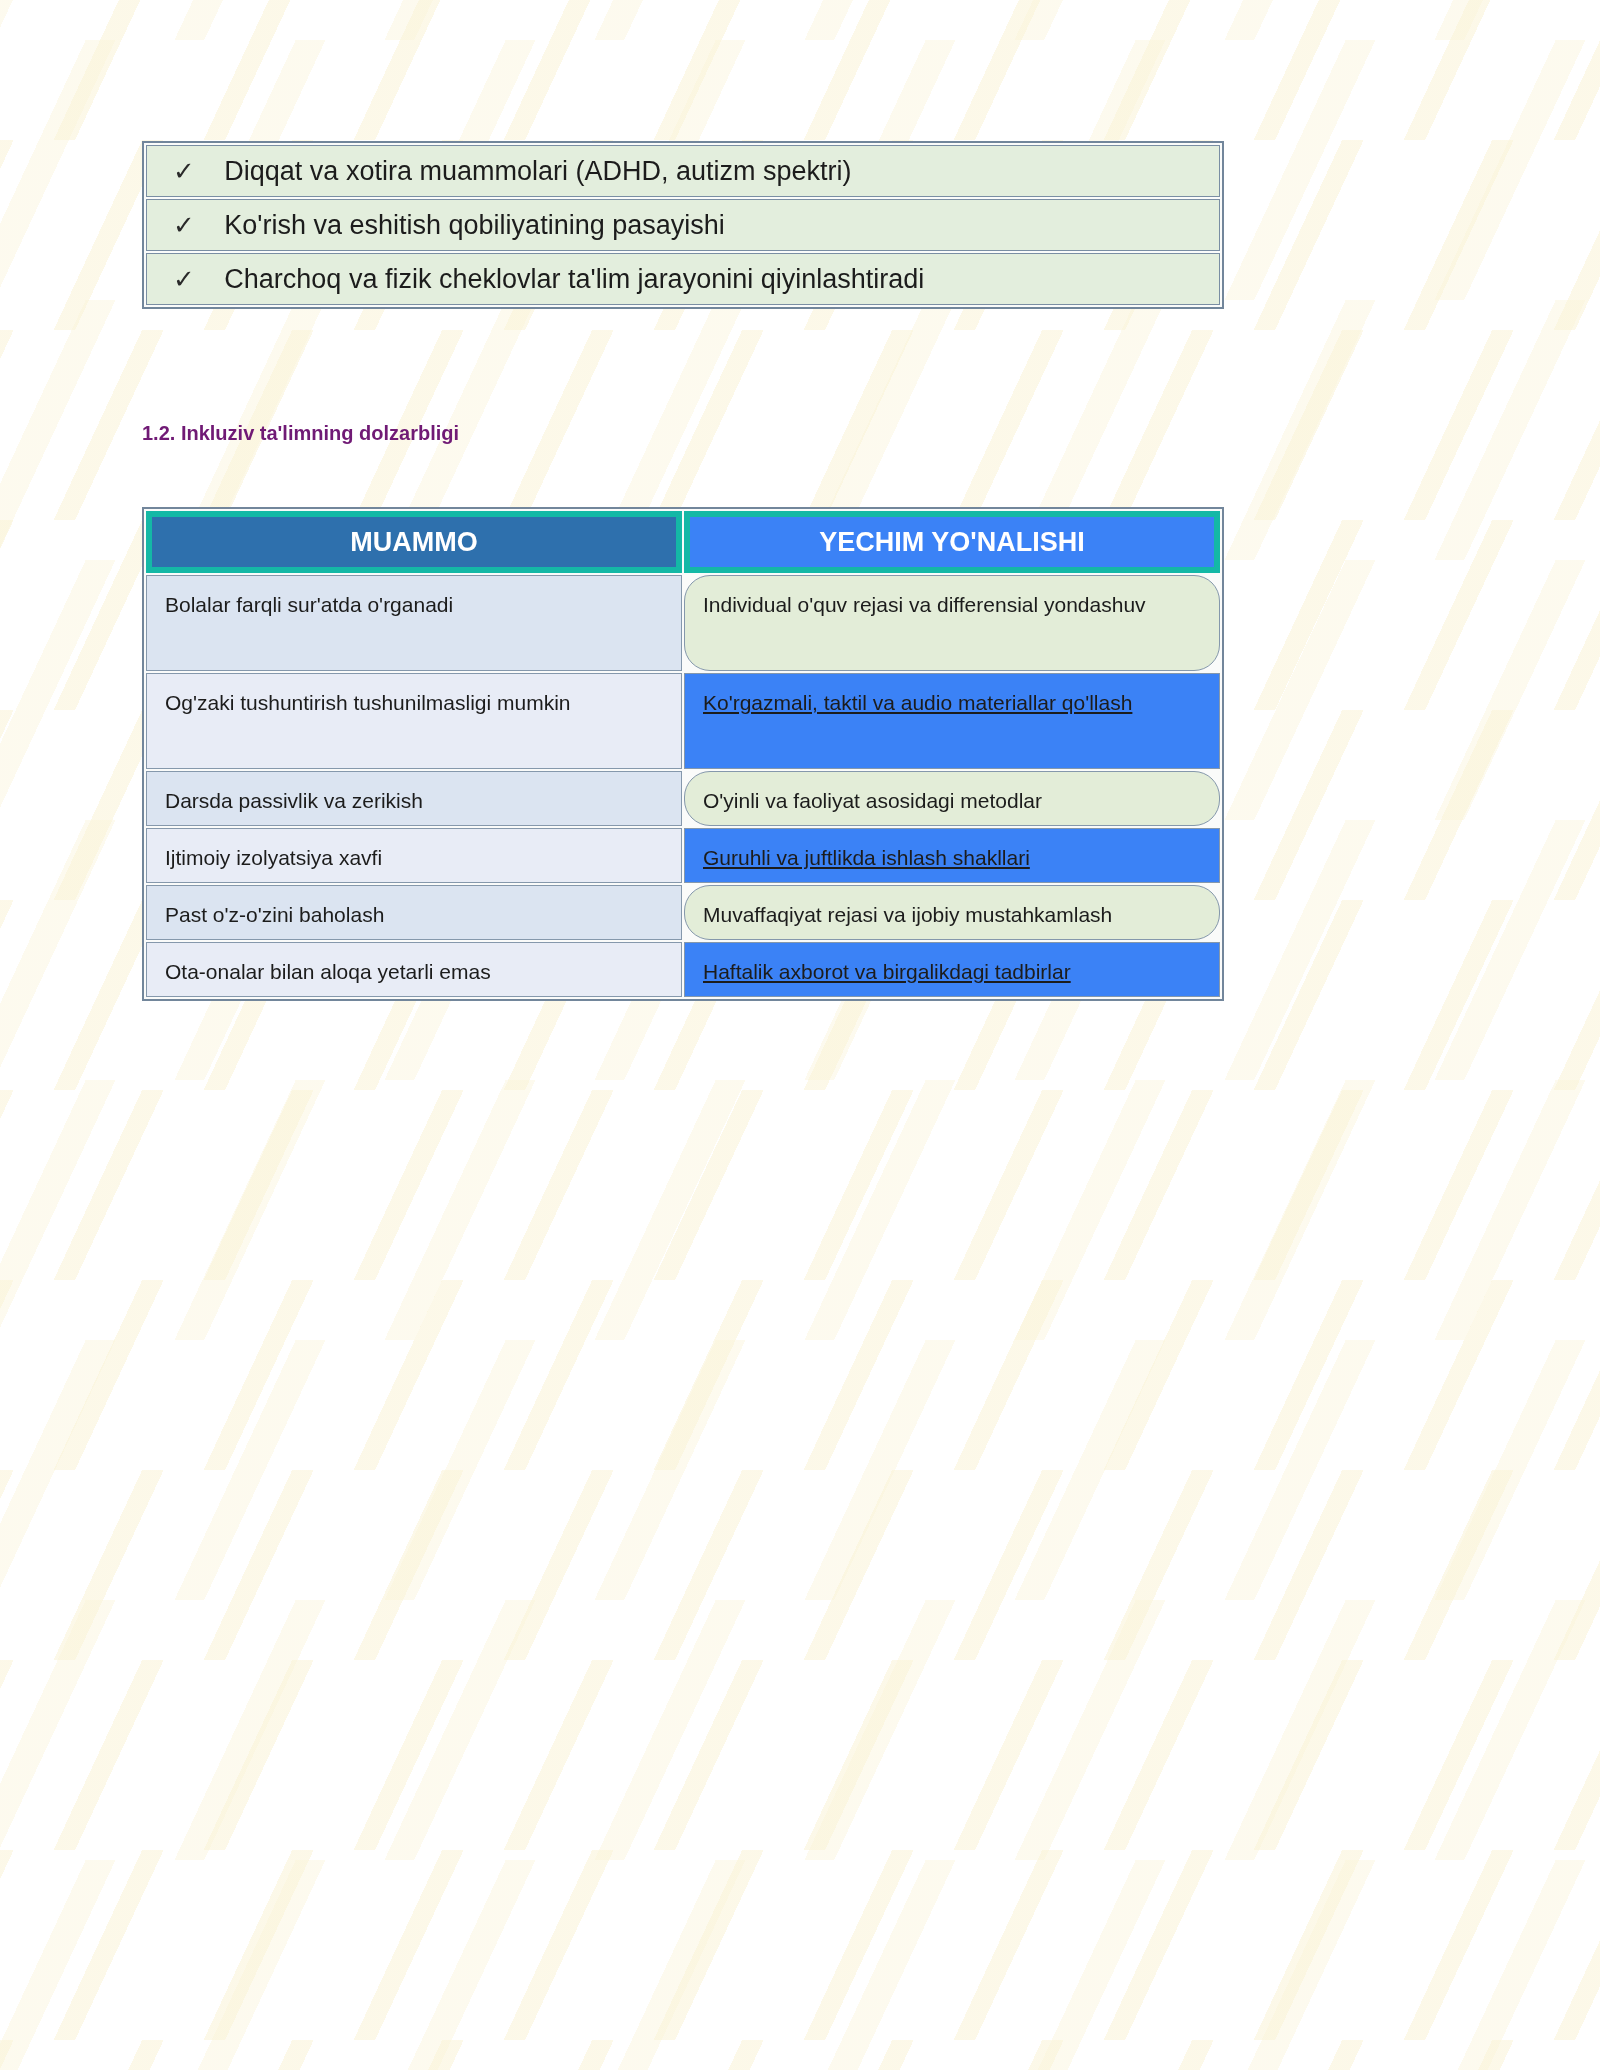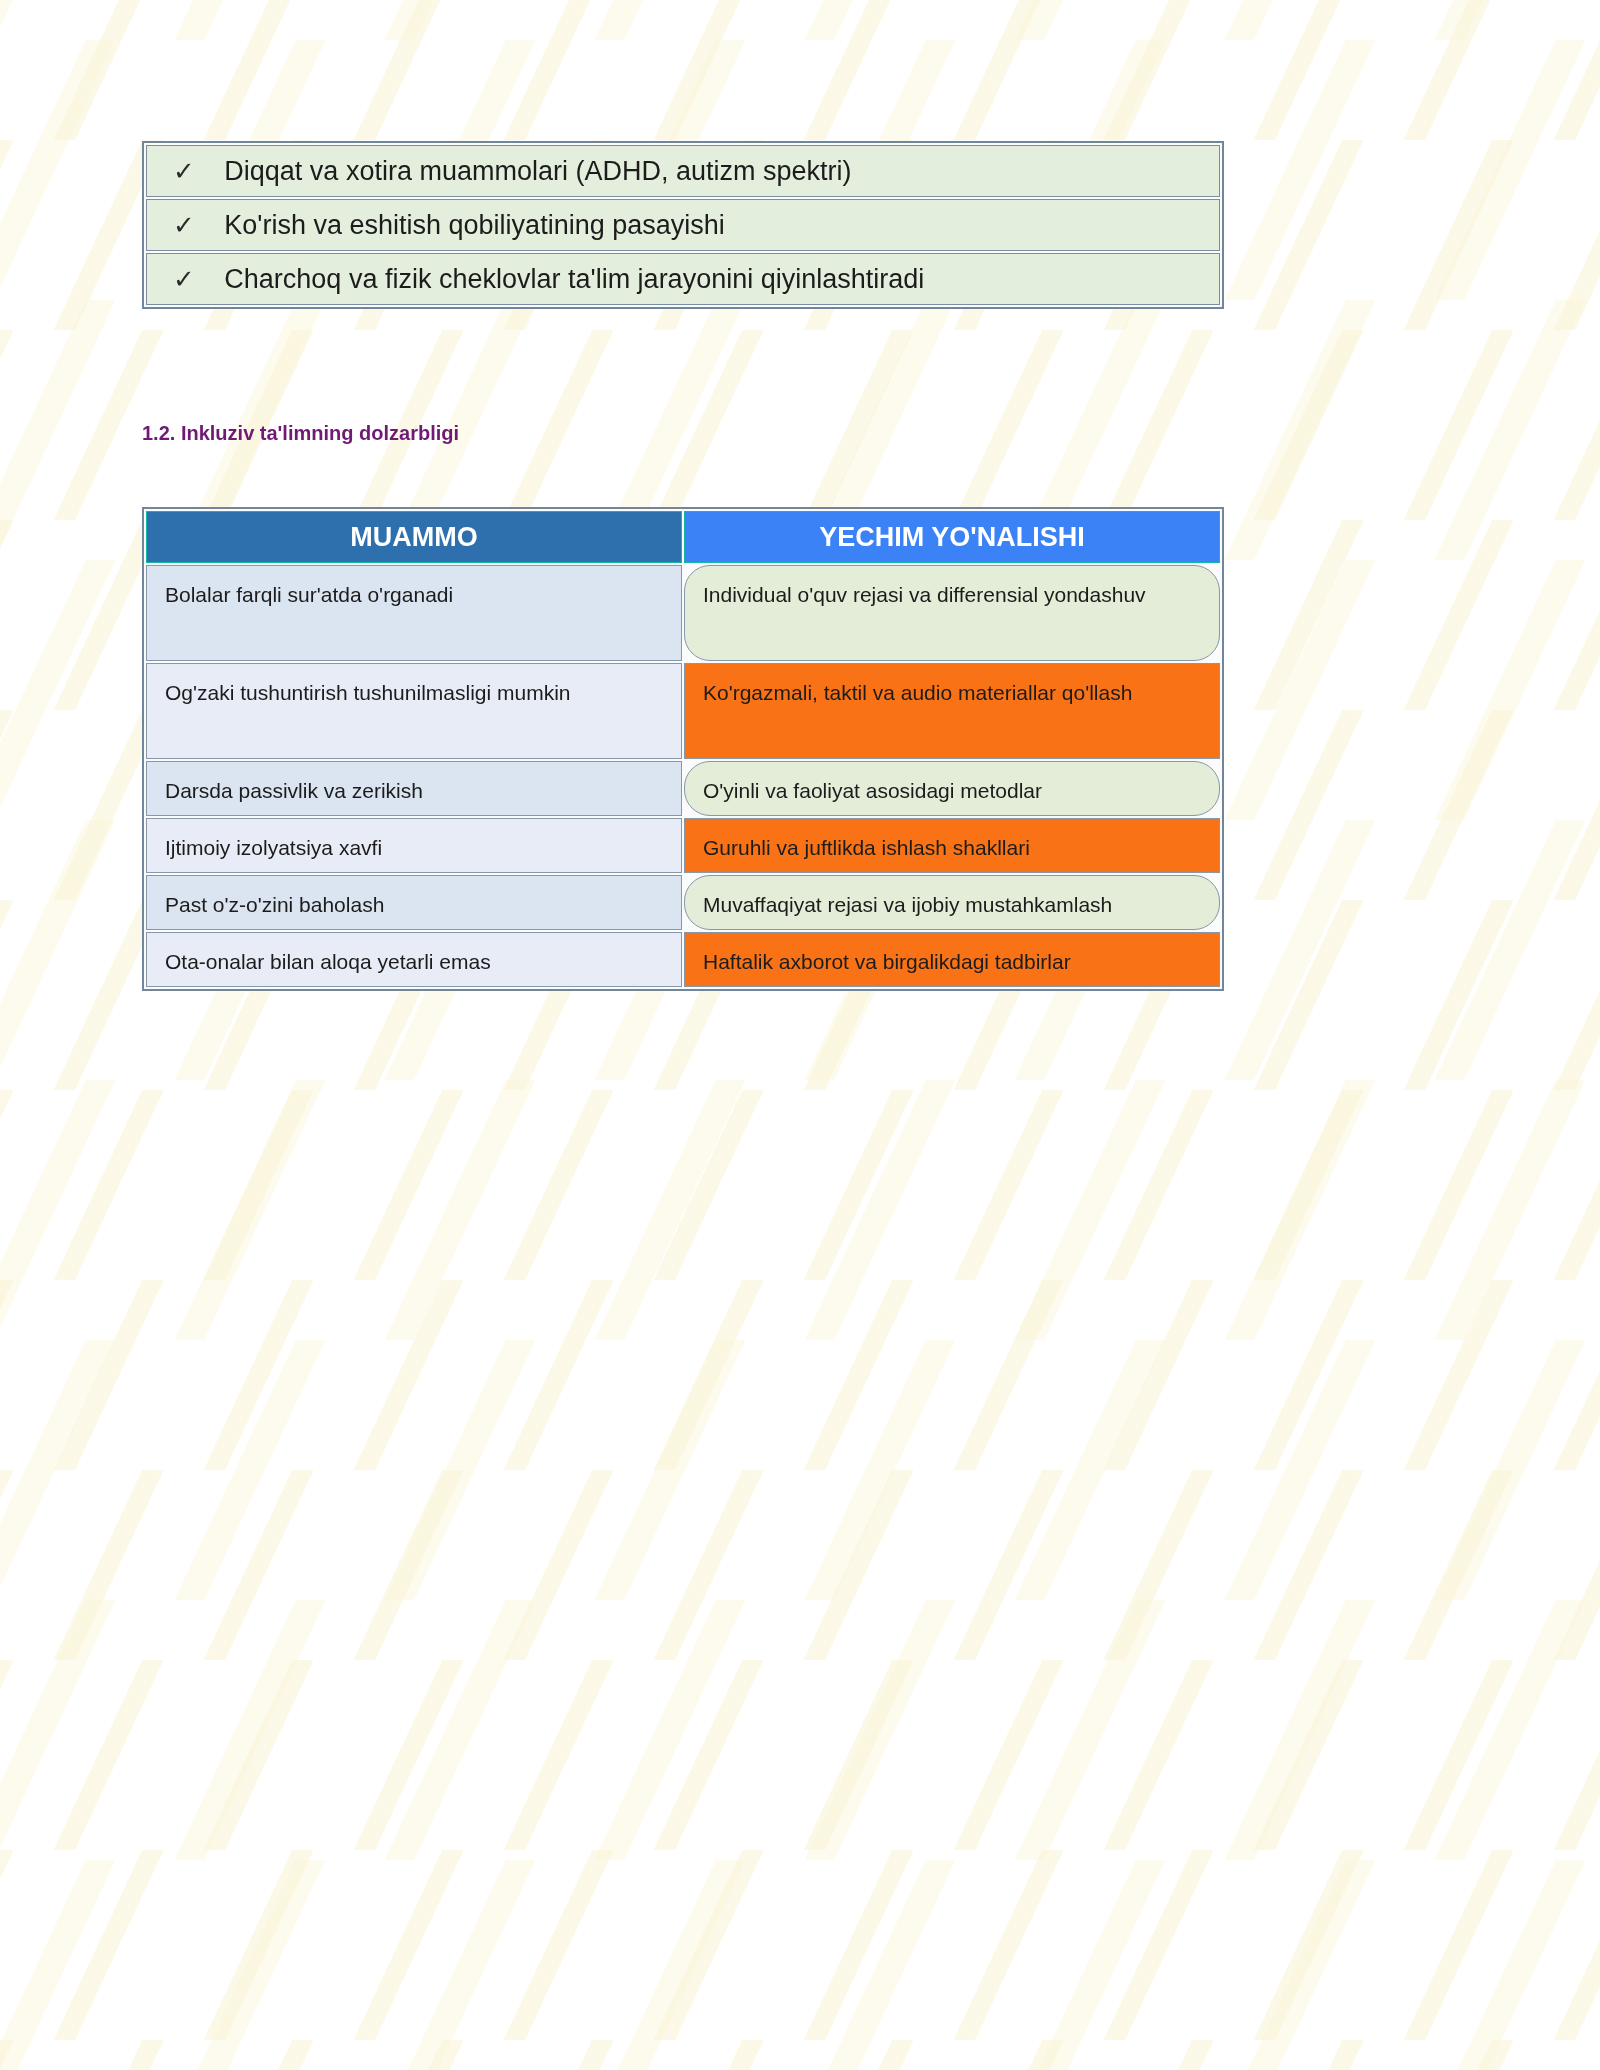--- a/index.html
+++ b/index.html
@@ -64,38 +64,38 @@
 
   
   .solution-table { top: 507px; border: 2px solid #72869b; }
   .solution-table th {
     height: 50px;
     font-size: 27px;
     font-weight: bold;
     color: #ffffff;
     text-align: center;
     vertical-align: middle;
-    border: 1px solid #14b8a6;
+    border: 6px solid #14b8a6;
     padding: 0;
   }
   .solution-table th.col-problem  { background: #2e70ad; }
   .solution-table th.col-solution { background: #3b82f6; }
   .solution-table td {
     border: 1px solid #8598ac;
     font-size: 21px;
     line-height: 42px;
     padding: 8px 16px 0 18px;
     vertical-align: top;
   }
   .solution-table tr.tall td   { height: 86px; }
   .solution-table tr.short td  { height: 45px; }
   .solution-table td.cell-problem.odd   { background: #dbe4f1; }
   .solution-table td.cell-problem.even  { background: #e8ecf6; }
   .solution-table td.cell-solution.odd  { background: #e3edd8; border-radius: 26px; }
-  .solution-table td.cell-solution.even { background: #f97316; }
+  .solution-table td.cell-solution.even { background: #3b82f6; text-decoration: underline; }
 </style>
 </head>
 <body>
 
 <div class="texture"></div>
 
 <table class="content-block checklist-table">
   <tbody>
     <tr>
       <td>

